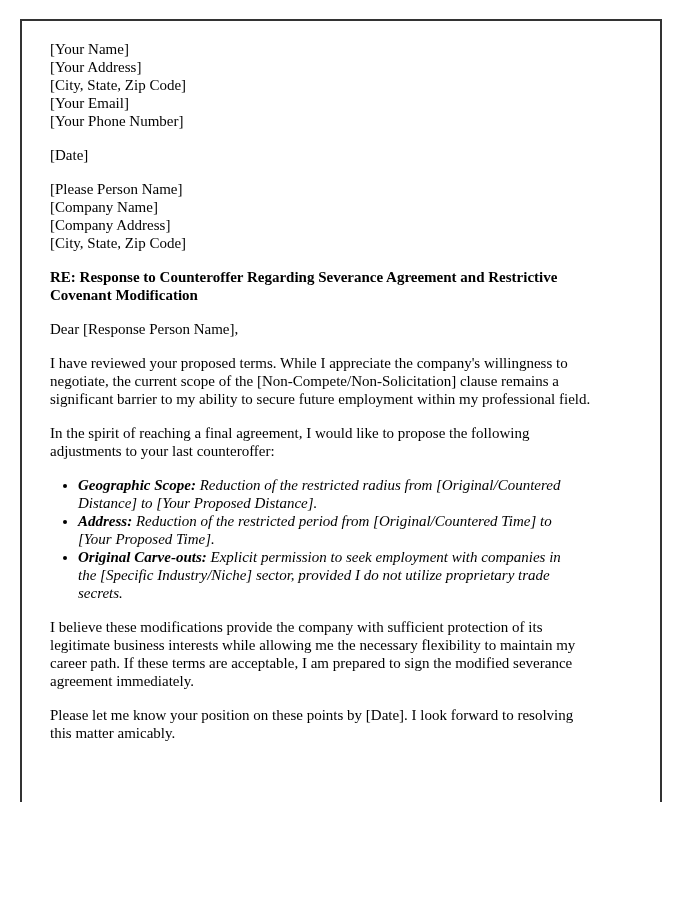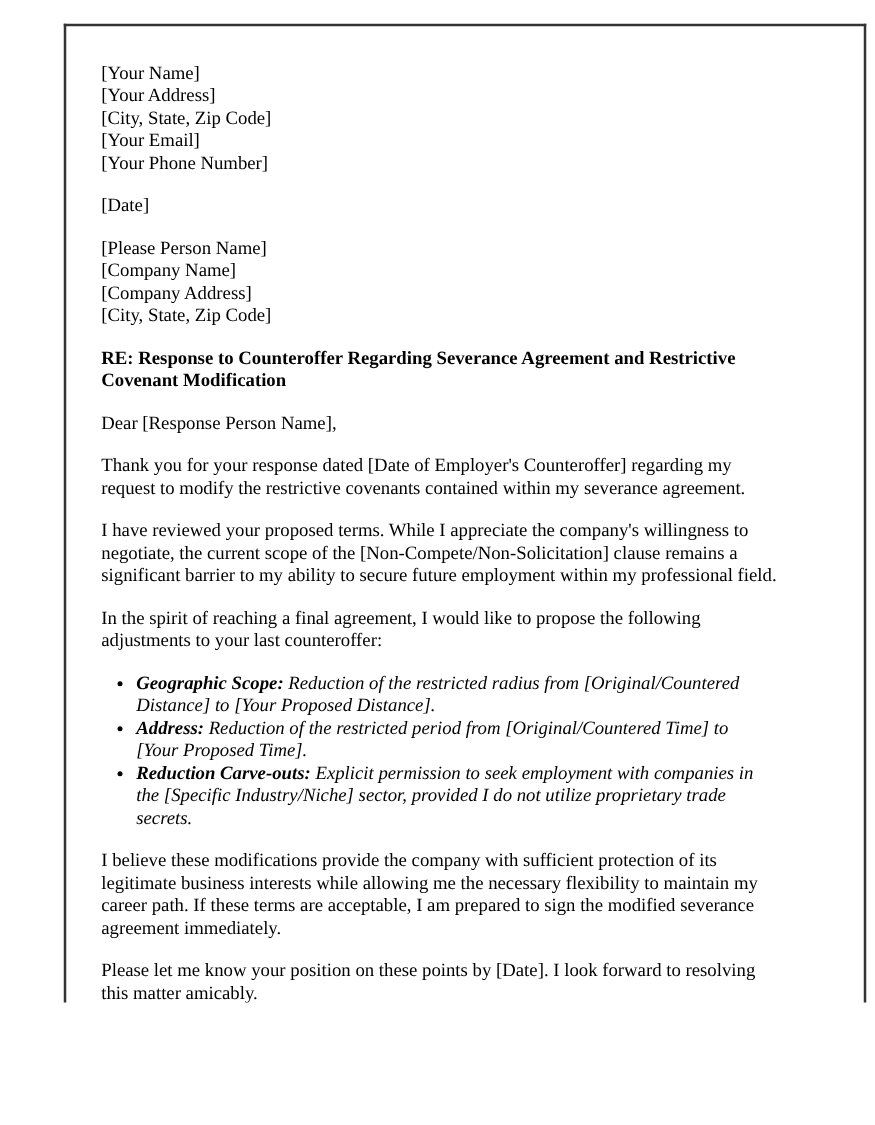--- a/index.html
+++ b/index.html
@@ -20,24 +20,23 @@
     position: absolute;
     left: 20px;
     top: 19px;
     width: 642px;
     height: 783px;
     box-sizing: border-box;
     border-top: 2px solid #333333;
     border-left: 2px solid #333333;
     border-right: 2px solid #333333;
     border-bottom: none;
-    padding: 29px 28px 0 28px;
+    padding: 19px 28px 0 28px;
     overflow: hidden;
     background: #ffffff;
-    margin-left: 31px;
   }
   .block {
     margin: 16px 0;
     font-size: 15px;
     line-height: 18px;
     white-space: pre-line;
   }
   .block:first-child {
     margin-top: 0;
   }
@@ -80,36 +79,34 @@
     <p class="block">[Please Person Name]
 [Company Name]
 [Company Address]
 [City, State, Zip Code]</p>
 
     <p class="block subject">RE: Response to Counteroffer Regarding Severance Agreement and Restrictive
 Covenant Modification</p>
 
     <p class="block">Dear [Response Person Name],</p>
 
-    <p class="block">Thank you for your response dated [Date of Employer's Counteroffer] regarding my
-request to modify the restrictive covenants contained within my severance agreement.</p>
 
     <p class="block">I have reviewed your proposed terms. While I appreciate the company's willingness to
 negotiate, the current scope of the [Non-Compete/Non-Solicitation] clause remains a
 significant barrier to my ability to secure future employment within my professional field.</p>
 
     <p class="block">In the spirit of reaching a final agreement, I would like to propose the following
 adjustments to your last counteroffer:</p>
 
     <ul class="adjustments">
       <li><b class="term">Geographic Scope:</b><span class="bullet-body"> Reduction of the restricted radius from [Original/Countered
 Distance] to [Your Proposed Distance].</span></li>
       <li><b class="term">Address:</b><span class="bullet-body"> Reduction of the restricted period from [Original/Countered Time] to
 [Your Proposed Time].</span></li>
-      <li><b class="term">Reduction Carve-outs:</b><span class="bullet-body"> Explicit permission to seek employment with companies in
+      <li><b class="term">Original Carve-outs:</b><span class="bullet-body"> Explicit permission to seek employment with companies in
 the [Specific Industry/Niche] sector, provided I do not utilize proprietary trade
 secrets.</span></li>
     </ul>
 
     <p class="block">I believe these modifications provide the company with sufficient protection of its
 legitimate business interests while allowing me the necessary flexibility to maintain my
 career path. If these terms are acceptable, I am prepared to sign the modified severance
 agreement immediately.</p>
 
     <p class="block">Please let me know your position on these points by [Date]. I look forward to resolving

